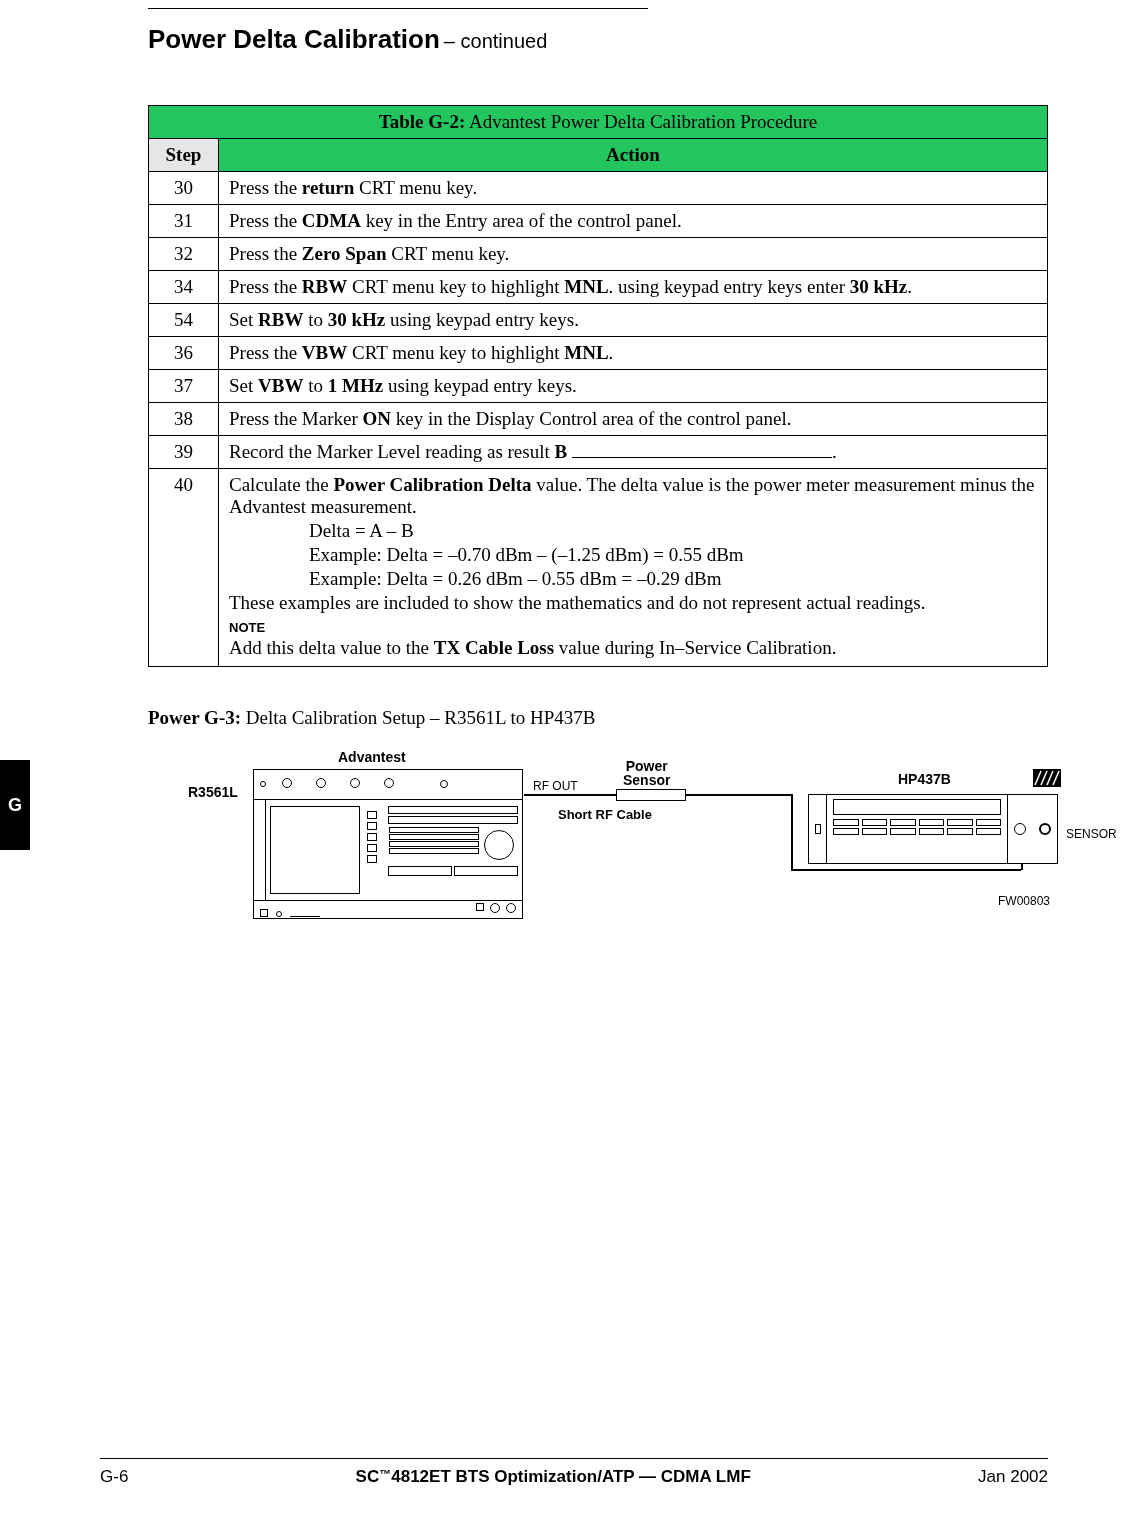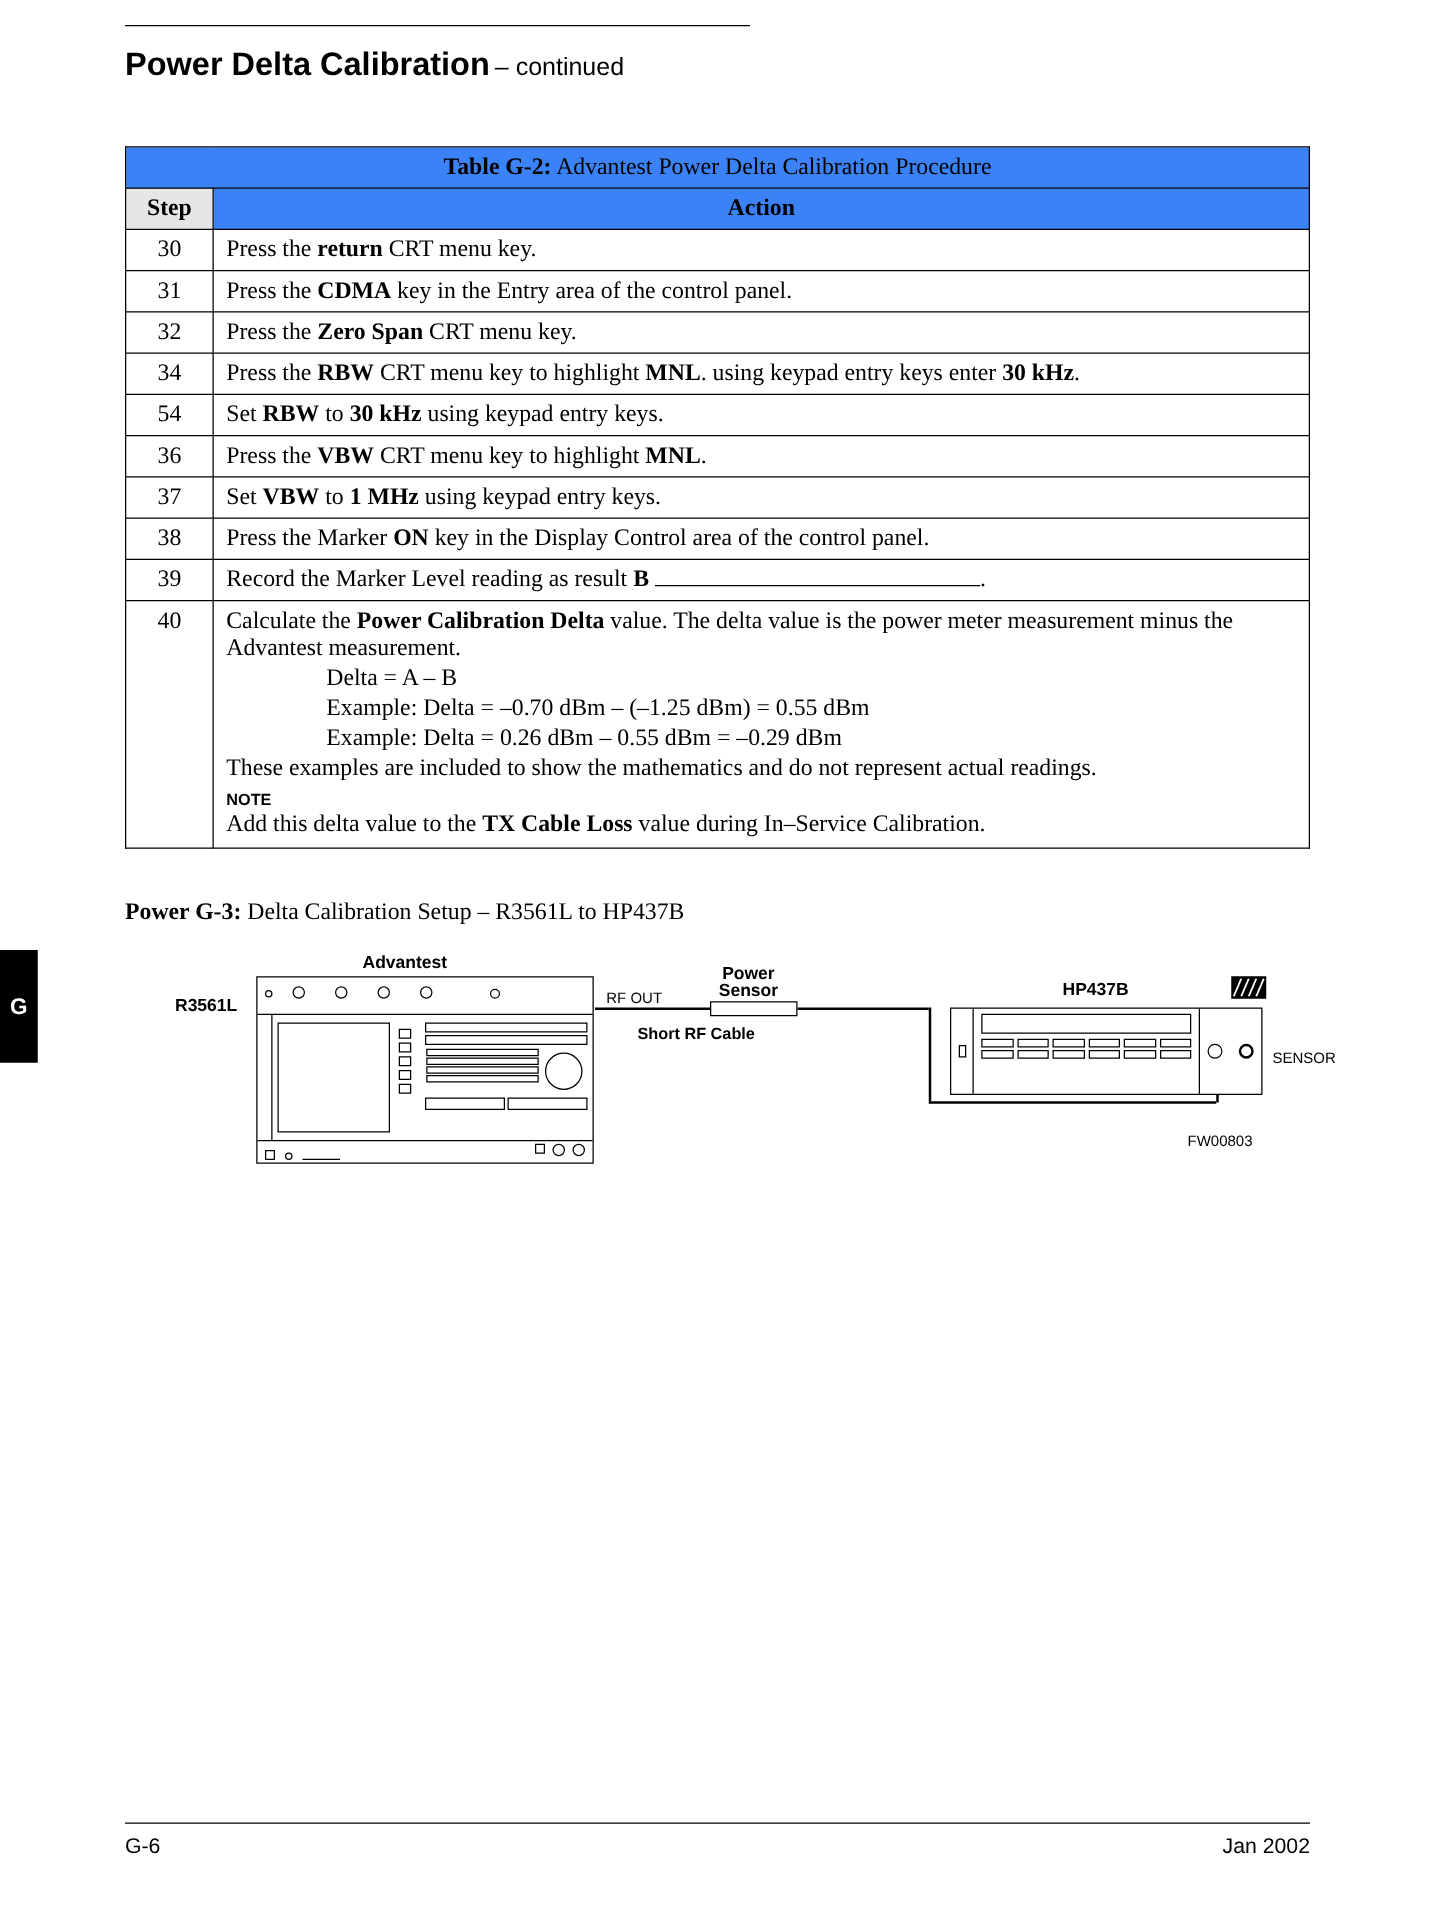--- a/index.html
+++ b/index.html
@@ -5,22 +5,23 @@
     * { box-sizing: border-box; margin: 0; padding: 0; }
     body {
       font-family: "Times New Roman", Times, serif;
       background: #fff;
       width: 1148px;
       height: 1532px;
       position: relative;
       color: #000;
     }
     .page-container {
-      padding: 20px 100px 0 100px;
+      padding: 8px 100px 0 100px;
       height: 100%;
+      margin-left: 48px;
     }
     .hr-top {
       border-top: 1px solid #000;
       margin-bottom: 15px;
       width: 500px;
     }
     .title-section {
       margin-bottom: 50px;
     }
     .title-main {
@@ -41,21 +42,21 @@
       font-size: 19px;
     }
     table.proc th, table.proc td {
       border: 1px solid #000;
       padding: 5px 10px;
       vertical-align: top;
     }
     table.proc th {
       font-weight: bold;
       text-align: center;
-      background: #3b82f6;
+      background: #22c55e;
     }
     table.proc th.step-head {
       width: 70px;
       background: #e6e6e6;
     }
     table.proc td.step-col {
       width: 70px;
       text-align: center;
     }
     .bold { font-weight: bold; }
@@ -334,14 +335,17 @@
 </div>
 
 <div class="tab-marker">
   <div class="blank"></div>
   <div class="letter">G</div>
   <div class="blank"></div>
 </div>
 
 <div class="footer">
   <div class="footer-left">G-6</div>
+  <div class="footer-center">
+    <span>SC</span><span style="font-size:12px;vertical-align:top;">™</span><span>4812ET BTS Optimization/ATP — CDMA LMF</span>
+  </div>
   <div class="footer-right">Jan 2002</div>
 </div>
 
 </body></html>

